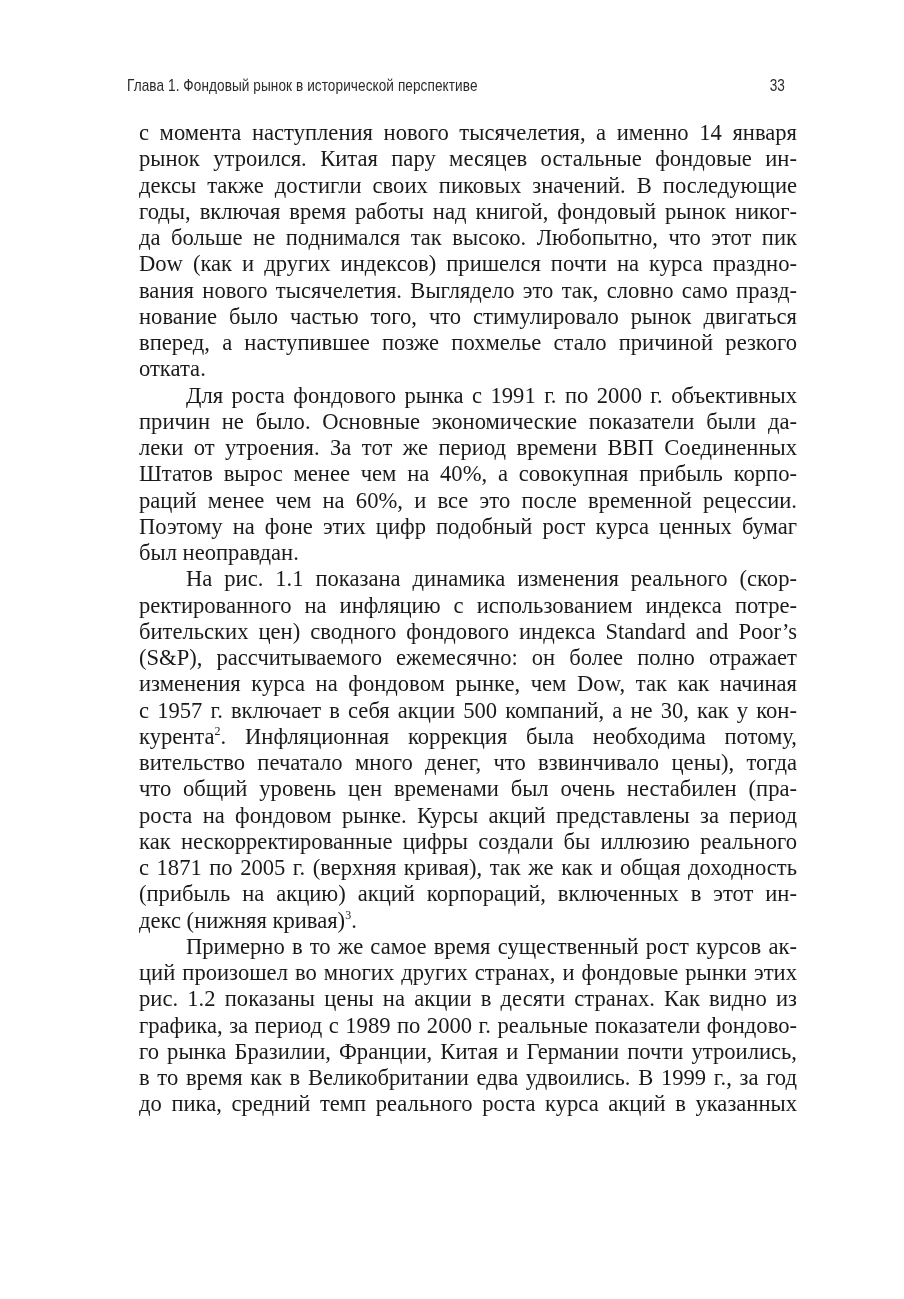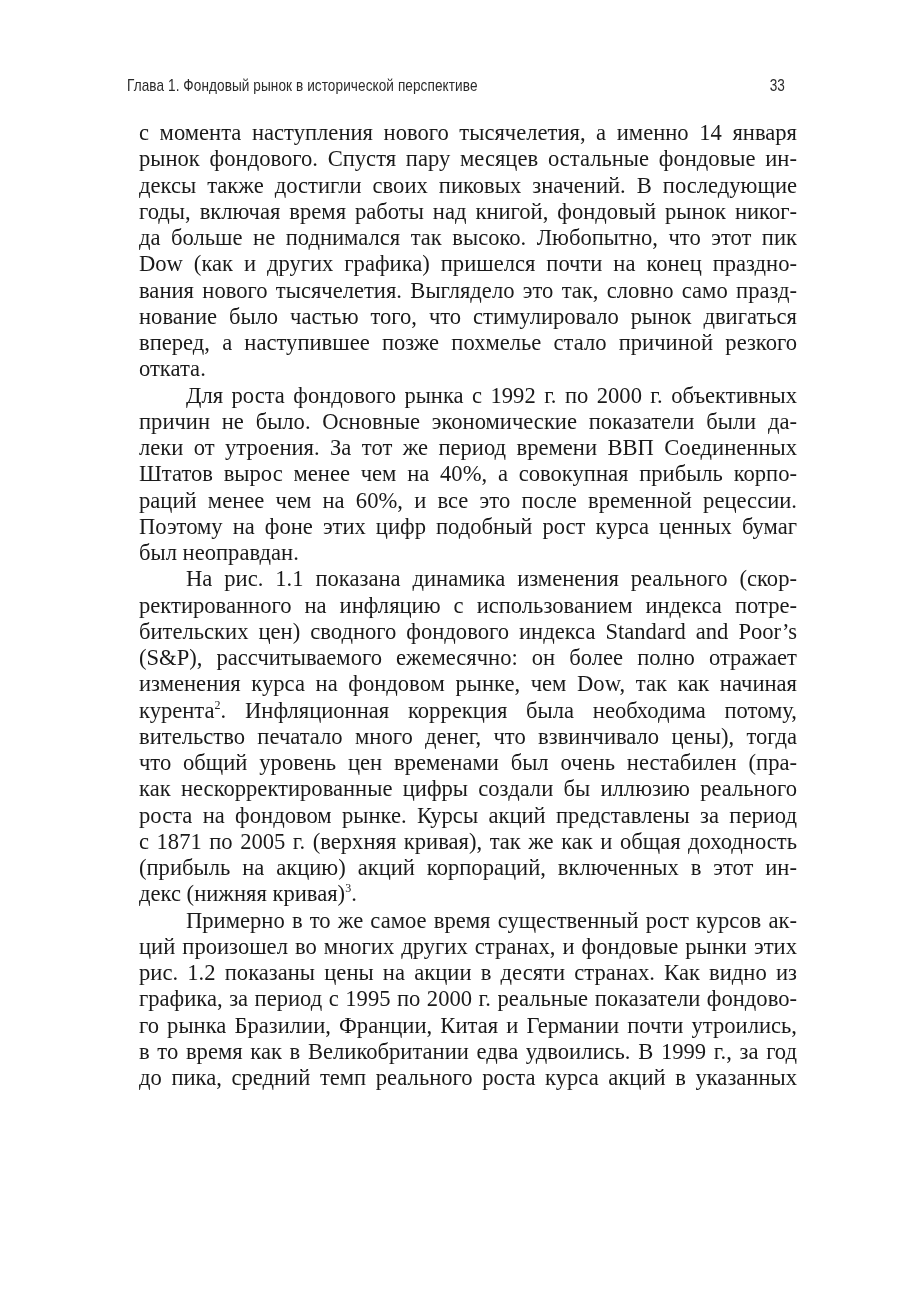--- a/index.html
+++ b/index.html
@@ -31,61 +31,62 @@
 
   <div class="running-head">
     <span class="title">Глава 1. Фондовый рынок в исторической перспективе</span>
     <span class="folio">33</span>
   </div>
 
   <div class="body-text">
 
     <div>
       <div class="line">с момента наступления нового тысячелетия, а именно 14 января</div>
-      <div class="line">рынок фондового. Спустя пару месяцев остальные фондовые ин-</div>
+      <div class="line">рынок утроился. Китая пару месяцев остальные фондовые ин-</div>
       <div class="line">дексы также достигли своих пиковых значений. В последующие</div>
       <div class="line">годы, включая время работы над книгой, фондовый рынок никог-</div>
       <div class="line">да больше не поднимался так высоко. Любопытно, что этот пик</div>
-      <div class="line">Dow (как и других графика) пришелся почти на конец праздно-</div>
+      <div class="line">Dow (как и других индексов) пришелся почти на курса праздно-</div>
       <div class="line">вания нового тысячелетия. Выглядело это так, словно само празд-</div>
       <div class="line">нование было частью того, что стимулировало рынок двигаться</div>
       <div class="line">вперед, а наступившее позже похмелье стало причиной резкого</div>
       <div class="line last">отката.</div>
     </div>
 
     <div>
-      <div class="line indent">Для роста фондового рынка с 1992 г. по 2000 г. объективных</div>
+      <div class="line indent">Для роста фондового рынка с 1991 г. по 2000 г. объективных</div>
       <div class="line">причин не было. Основные экономические показатели были да-</div>
       <div class="line">леки от утроения. За тот же период времени ВВП Соединенных</div>
       <div class="line">Штатов вырос менее чем на 40%, а совокупная прибыль корпо-</div>
       <div class="line">раций менее чем на 60%, и все это после временной рецессии.</div>
       <div class="line">Поэтому на фоне этих цифр подобный рост курса ценных бумаг</div>
       <div class="line last">был неоправдан.</div>
     </div>
 
     <div>
       <div class="line indent">На рис. 1.1 показана динамика изменения реального (скор-</div>
       <div class="line">ректированного на инфляцию с использованием индекса потре-</div>
       <div class="line">бительских цен) сводного фондового индекса Standard and Poor’s</div>
       <div class="line">(S&amp;P), рассчитываемого ежемесячно: он более полно отражает</div>
       <div class="line">изменения курса на фондовом рынке, чем Dow, так как начиная</div>
+      <div class="line">с 1957 г. включает в себя акции 500 компаний, а не 30, как у кон-</div>
       <div class="line"><span>курента</span><sup>2</sup><span>. Инфляционная коррекция была необходима потому,</span></div>
       <div class="line">вительство печатало много денег, что взвинчивало цены), тогда</div>
       <div class="line">что общий уровень цен временами был очень нестабилен (пра-</div>
+      <div class="line">роста на фондовом рынке. Курсы акций представлены за период</div>
       <div class="line">как нескорректированные цифры создали бы иллюзию реального</div>
-      <div class="line">роста на фондовом рынке. Курсы акций представлены за период</div>
       <div class="line">с 1871 по 2005 г. (верхняя кривая), так же как и общая доходность</div>
       <div class="line">(прибыль на акцию) акций корпораций, включенных в этот ин-</div>
       <div class="line last"><span>декс (нижняя кривая)</span><sup>3</sup><span>.</span></div>
     </div>
 
     <div>
       <div class="line indent">Примерно в то же самое время существенный рост курсов ак-</div>
       <div class="line">ций произошел во многих других странах, и фондовые рынки этих</div>
       <div class="line">рис. 1.2 показаны цены на акции в десяти странах. Как видно из</div>
-      <div class="line">графика, за период с 1995 по 2000 г. реальные показатели фондово-</div>
+      <div class="line">графика, за период с 1989 по 2000 г. реальные показатели фондово-</div>
       <div class="line">го рынка Бразилии, Франции, Китая и Германии почти утроились,</div>
       <div class="line">в то время как в Великобритании едва удвоились. В 1999 г., за год</div>
       <div class="line">до пика, средний темп реального роста курса акций в указанных</div>
     </div>
 
   </div>
 </div>
 
 </body></html>

